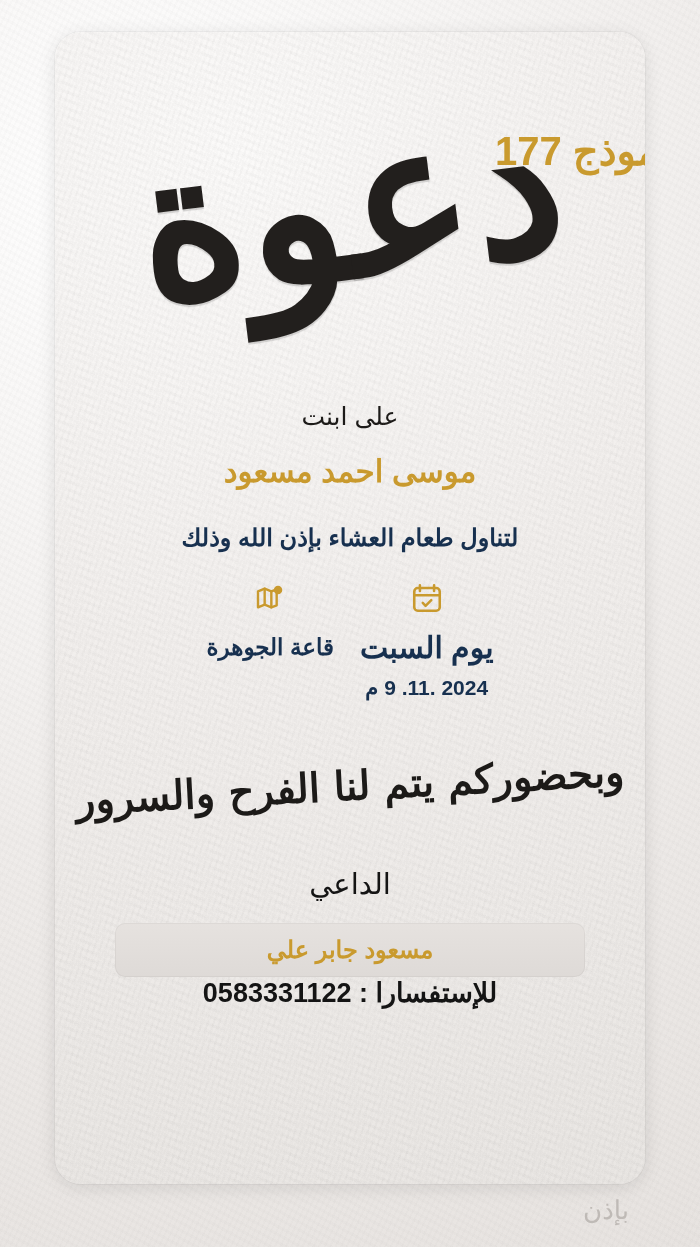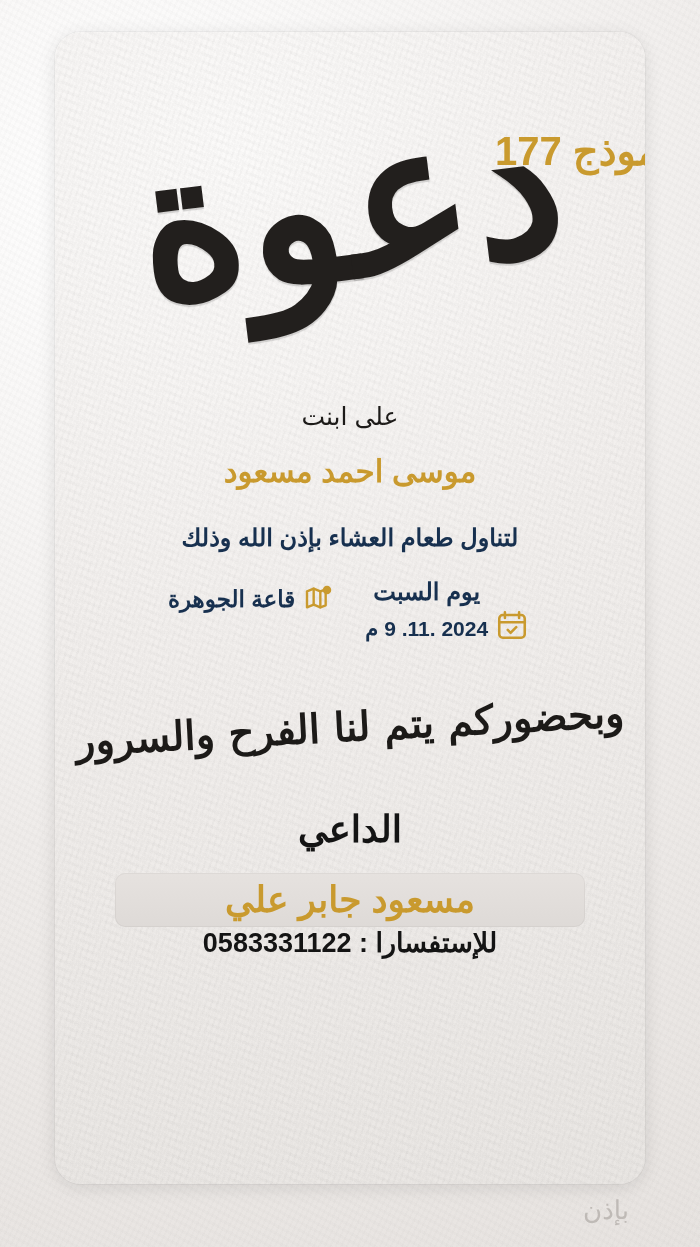--- a/index.html
+++ b/index.html
@@ -135,39 +135,39 @@
     display: flex;
     flex-direction: row;
     justify-content: center;
     align-items: flex-start;
     gap: 26px;
     direction: rtl;
     padding: 0 60px;
   }
   .detail-col {
     display: flex;
-    flex-direction: row;
-    align-items: flex-end;
-    gap: 4px;
+    flex-direction: column;
+    align-items: center;
+    gap: 12px;
   }
   .detail-icon {
     width: 40px;
     height: 40px;
     flex: 0 0 40px;
     display: flex;
     align-items: center;
     justify-content: center;
     color: #c99a2e;
   }
   .detail-text {
     text-align: center;
     direction: rtl;
   }
   .detail-text .big {
-    font-size: 24px;
+    font-size: 30px;
     font-weight: bold;
     color: #17304f;
     margin-bottom: 7px;
     white-space: nowrap;
   }
   .detail-text .sub {
     font-size: 21px;
     font-weight: bold;
     color: #17304f;
     line-height: 1.5;
@@ -188,38 +188,38 @@
     font-size: 40px;
     color: #1c1a18;
     direction: rtl;
     transform: rotate(-3deg);
     white-space: nowrap;
     font-weight: bold;
   }
 
   .host-label {
     margin-top: 58px;
-    font-size: 37px;
-    font-weight: bold;
+    font-size: 29px;
+    font-weight: normal;
     color: #141414;
   }
 
   .host-pill {
     margin: 22px auto 0;
     width: 470px;
     height: 54px;
     border-radius: 10px;
     background: linear-gradient(180deg, #e6e2df 0%, #dedad7 100%);
     box-shadow: inset 0 0 0 1px rgba(0,0,0,0.04);
     display: flex;
     align-items: center;
     justify-content: center;
   }
   .host-name {
-    font-size: 36px;
+    font-size: 24px;
     font-weight: bold;
     color: #c99a2e;
     letter-spacing: 3px;
     direction: rtl;
   }
 
   .contact {
     font-size: 27px;
     font-weight: bold;
     color: #141414;

